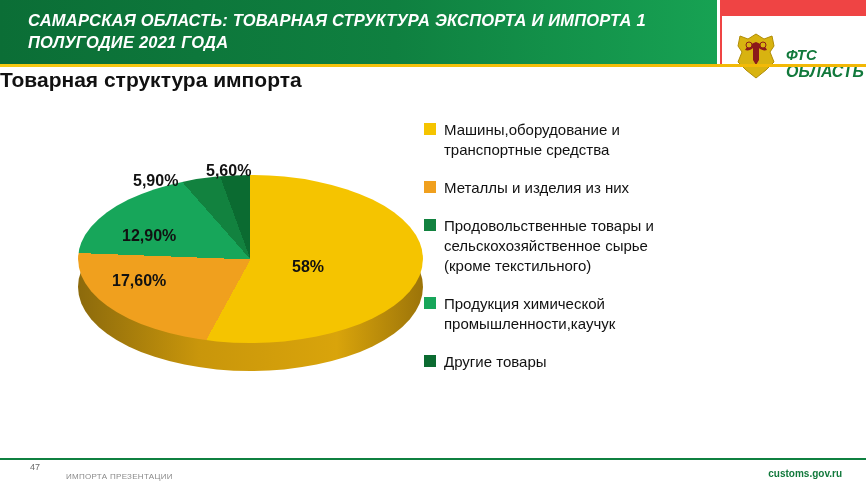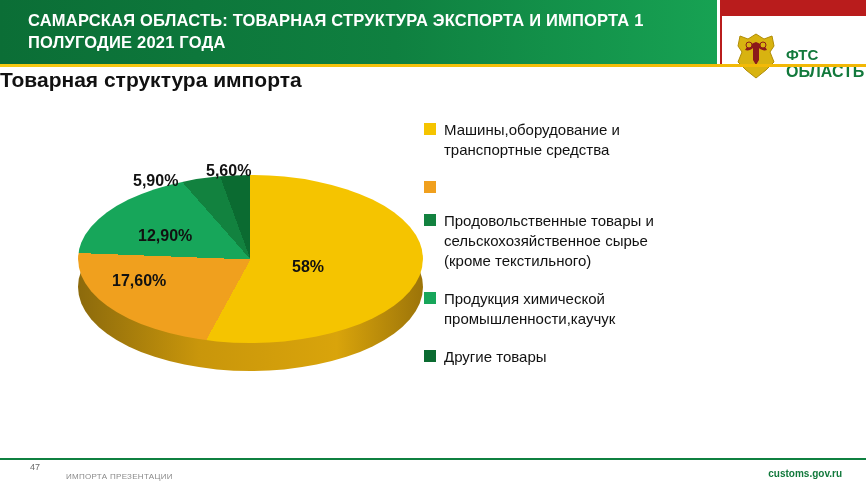--- a/index.html
+++ b/index.html
@@ -13,21 +13,22 @@
     font-family: "Liberation Sans", sans-serif;
     overflow: hidden;
     position: relative;
   }
 
   
   .header {
     position: absolute;
     left: 0; top: 0;
     width: 866px; height: 64px;
-    background: #b91c1c;
+    background: #ef4444;
+    font-style: italic;
   }
   .header-green {
     position: absolute;
     left: 0; top: 0;
     width: 717px; height: 64px;
     background: #0f7a3d;
     background: linear-gradient(90deg, #0b6e36 0%, #0f8040 55%, #17a253 100%);
   }
   .header-green .title {
     position: absolute;
@@ -115,21 +116,21 @@
 
   .pct {
     position: absolute;
     font-size: 16px;
     font-weight: bold;
     color: #111111;
     white-space: nowrap;
   }
   .pct-58   { left: 292px; top: 258px; }
   .pct-176  { left: 112px; top: 272px; }
-  .pct-129  { left: 122px; top: 227px; margin-left: 16px; }
+  .pct-129  { left: 122px; top: 227px; }
   .pct-59   { left: 133px; top: 172px; }
   .pct-56   { left: 206px; top: 162px; }
 
   
   .legend {
     position: absolute;
     left: 424px; top: 120px;
     width: 430px;
   }
   .legend-item {
@@ -218,20 +219,21 @@
 <div class="pct pct-59">5,90%</div>
 <div class="pct pct-56">5,60%</div>
 
 <div class="legend">
   <div class="legend-item">
     <span class="legend-swatch" style="background: rgb(245, 196, 0);"></span>
     <span class="legend-label">Машины,оборудование и транспортные средства</span>
   </div>
   <div class="legend-item">
     <span class="legend-swatch" style="background: rgb(240, 160, 30);"></span>
+    <span class="legend-label">Металлы и изделия из них</span>
   </div>
   <div class="legend-item">
     <span class="legend-swatch" style="background: rgb(18, 130, 63);"></span>
     <span class="legend-label">Продовольственные товары и сельскохозяйственное сырье (кроме текстильного)</span>
   </div>
   <div class="legend-item">
     <span class="legend-swatch" style="background: rgb(23, 166, 90);"></span>
     <span class="legend-label">Продукция химической промышленности,каучук</span>
   </div>
   <div class="legend-item">

